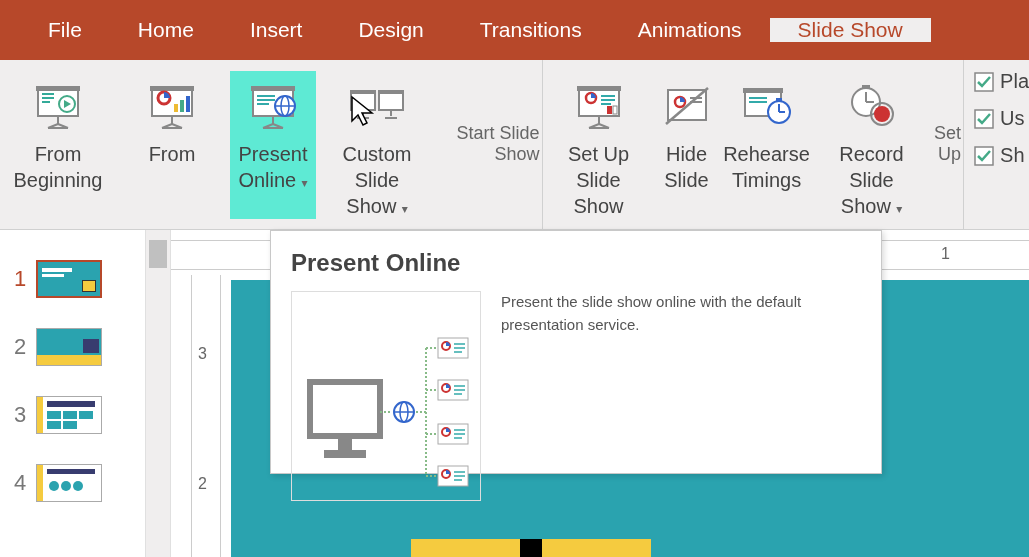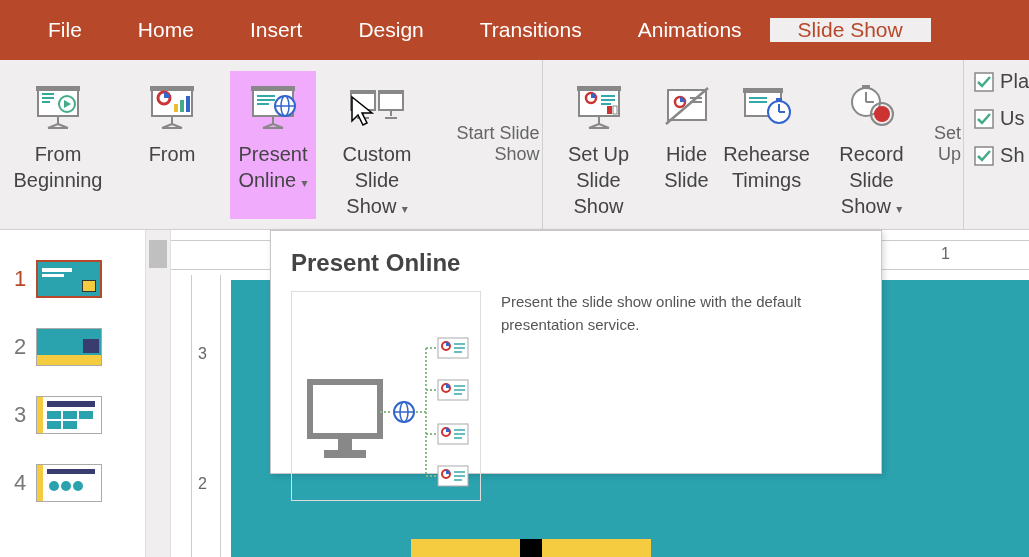--- a/index.html
+++ b/index.html
@@ -7,21 +7,21 @@
 
 .tabstrip { height: 60px; background: #b7482a; display: flex; align-items: center; padding-left: 20px; }
 .tab { color: #fff; font-size: 21px; padding: 0 28px; display: flex; align-items: center; cursor: pointer; }
 .tab.active { background: #f0eeee; color: #b7482a; }
 
 .ribbon { height: 170px; background: #f0eeee; border-bottom: 1px solid #d0d0d0; display: flex; }
 .group { display: flex; flex-direction: row; align-items: center; border-right: 1px solid #d0d0d0; padding: 0 2px; }
 .group-row { display: flex; flex: 1; }
 .group-label { font-size: 18px; color: #666; padding: 4px 0 6px 0; text-align: right; }
 .btn { display: flex; flex-direction: column; align-items: center; justify-content: flex-start; padding: 6px 4px 0 4px; font-size: 20px; color: #444; text-align: center; line-height: 1.3; cursor: pointer; }
-.btn.hover { background: #f0abfc; }
+.btn.hover { background: #5eead4; }
 .icon-wrap { height: 60px; display: flex; align-items: center; justify-content: center; margin-bottom: 4px; }
 .icon-wrap svg { display: block; }
 .drop { font-size: 12px; color: #666; margin-left: 2px; }
 
 .check-col { display: flex; flex-direction: column; justify-content: flex-start; padding: 10px 0 5px 10px; gap: 14px; font-size: 20px; color: #444; }
 .check-row { display: flex; align-items: center; gap: 6px; }
 .check-row svg { flex: none; }
 
 .workspace { position: absolute; top: 230px; left: 0; right: 0; bottom: 0; display: flex; }
 .thumbs { width: 145px; background: #fff; display: flex; flex-direction: column; padding: 30px 0 0 14px; gap: 30px; }

